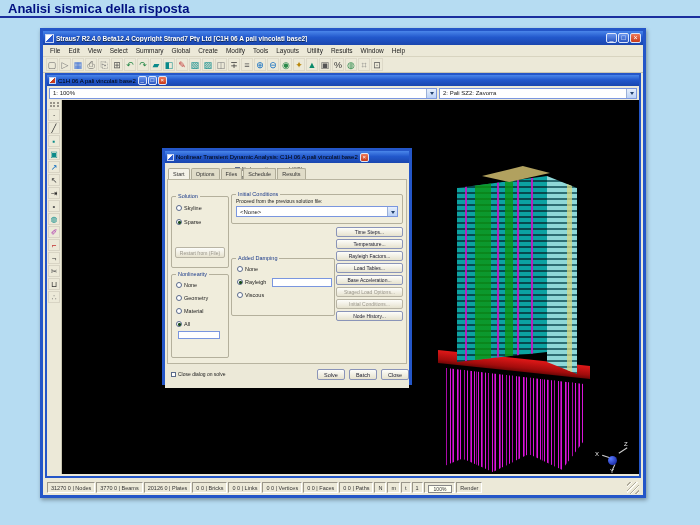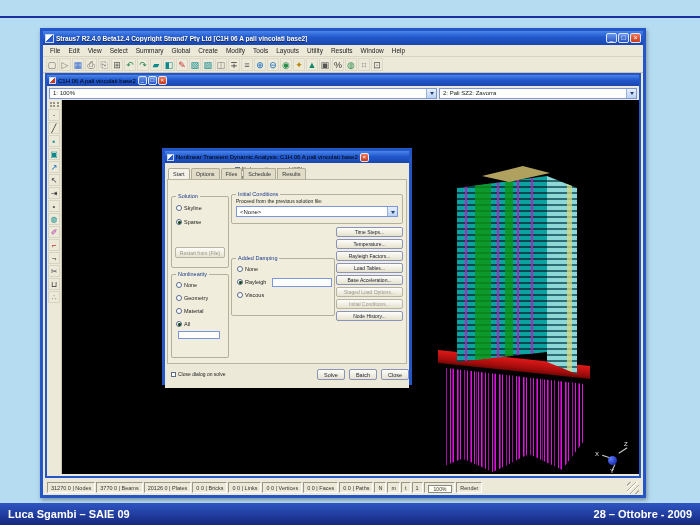--- a/index.html
+++ b/index.html
@@ -109,20 +109,21 @@
 
   .footer-band { position:absolute; left:0; top:503px; width:700px; height:22px;
     background:linear-gradient(180deg,#2e55c4,#16287e); color:#fff; display:flex; align-items:center;
     justify-content:space-between; padding:0 8px; font-weight:bold; font-size:11px; }
 </style>
 </head>
 <body>
 
 <div class="slide">
 
+  <div class="slide-title">Analisi sismica della risposta</div>
   <div class="slide-rule"></div>
 
   <div class="app">
 
     <div class="titlebar">
       <span class="app-icon"></span>
       <span class="ttext">Straus7 R2.4.0 Beta12.4 Copyright Strand7 Pty Ltd [C1H 06 A pali vincolati base2]</span>
       <span class="win-btns">
         <span class="win-btn">_</span>
         <span class="win-btn">□</span>
@@ -352,17 +353,13 @@
         <span class="opt-label" style="font-size:5px">Close dialog on solve</span>
       </span>
       <span style="display:contents">
         
       <span class="dlg-btn footer-btn" style="top: 203px; width: 28px; height: 11px; line-height: 10px; font-size: 5.5px; left: 152px;">Solve</span><span class="dlg-btn footer-btn" style="top: 203px; width: 28px; height: 11px; line-height: 10px; font-size: 5.5px; left: 184px;">Batch</span><span class="dlg-btn footer-btn" style="top: 203px; width: 28px; height: 11px; line-height: 10px; font-size: 5.5px; left: 216px;">Close</span></span>
     </div>
   </div>
 
   <div class="zoom-tip">100%</div>
 
-  <div class="footer-band">
-    <span>Luca Sgambi – SAIE 09</span>
-    <span>28 – Ottobre - 2009</span>
-  </div>
 </div>
 
 </body></html>

